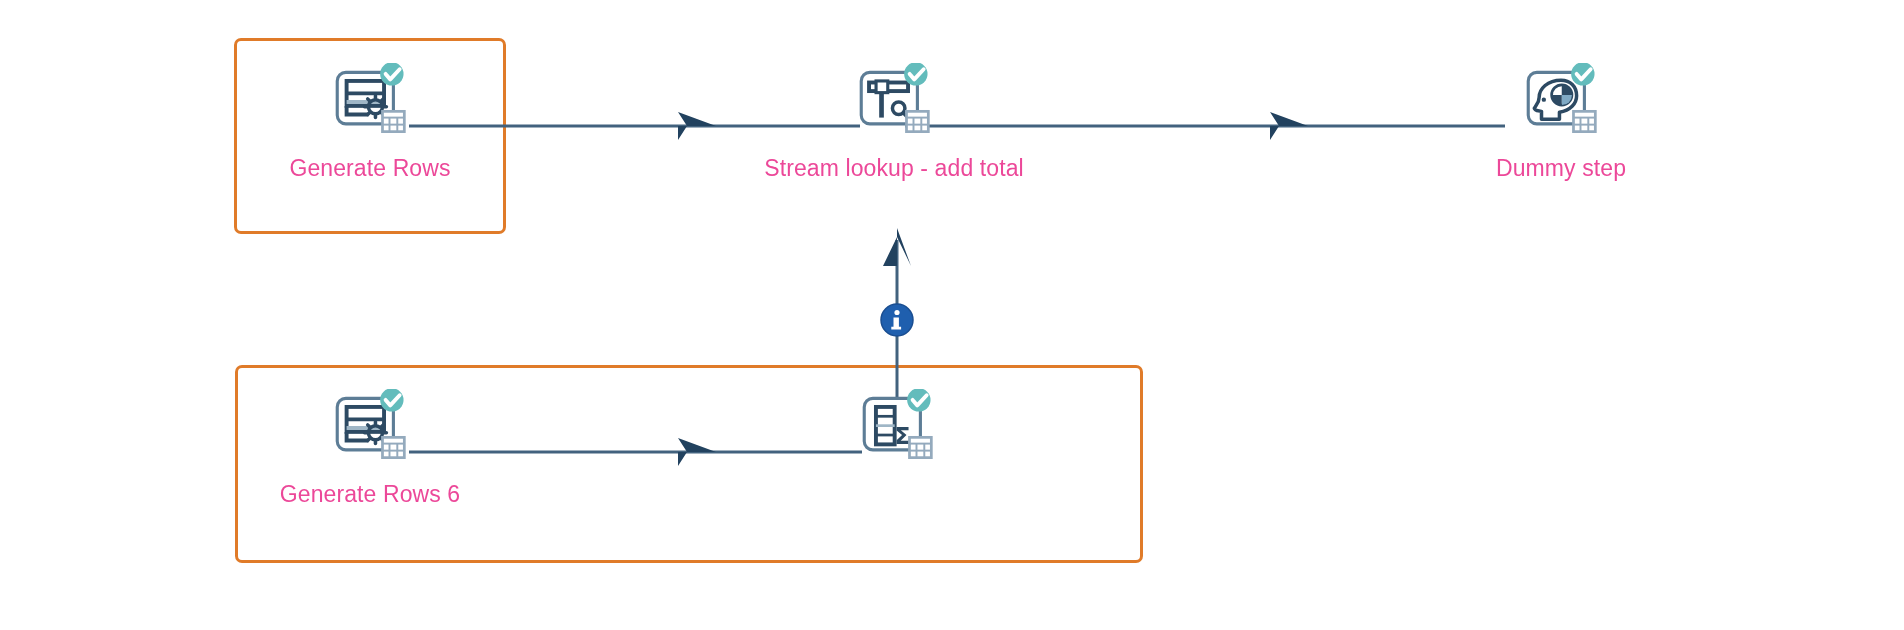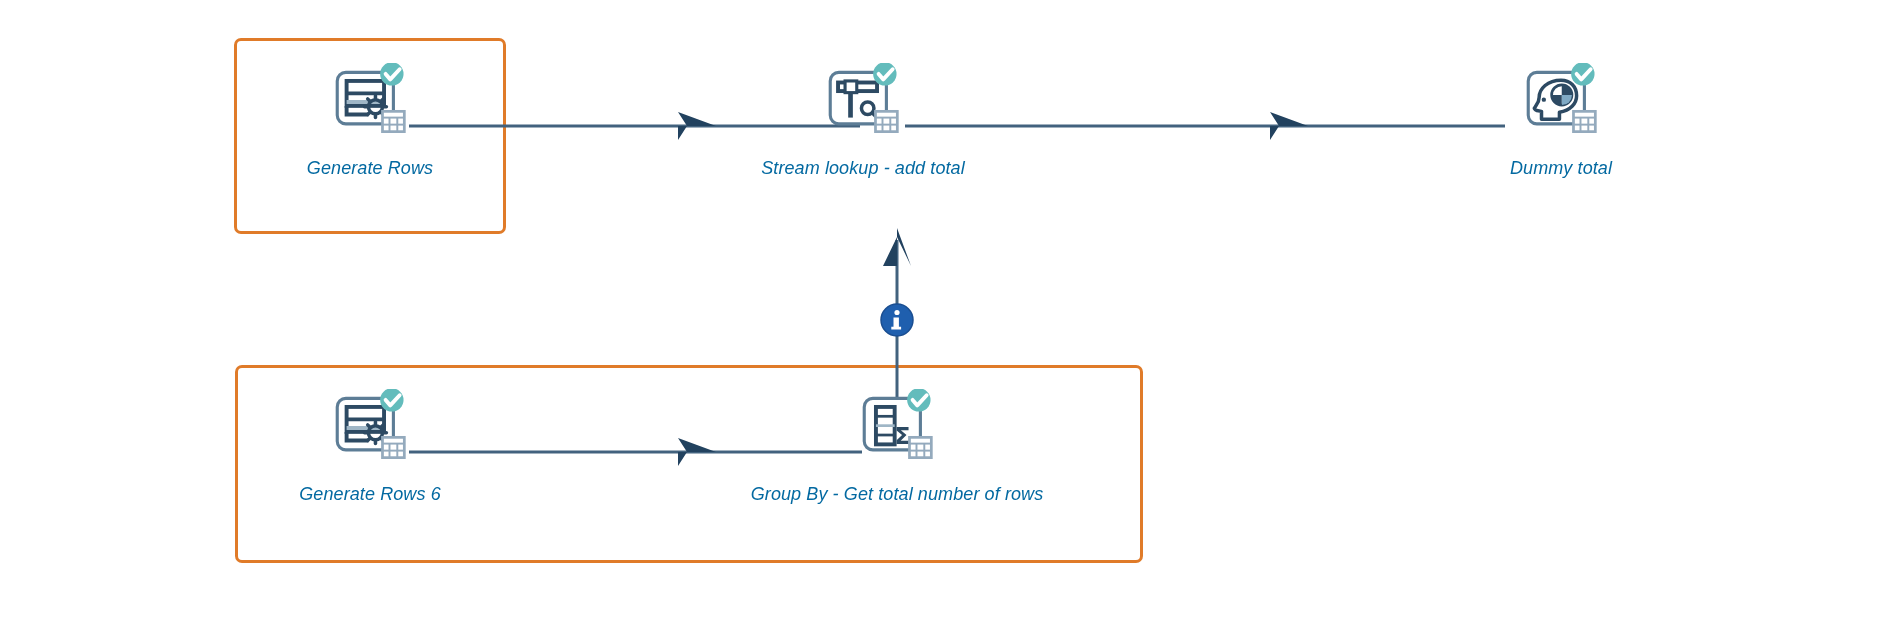--- a/index.html
+++ b/index.html
@@ -42,26 +42,25 @@
   }
   .step-icon {
     position: absolute;
     left: 50%;
     top: 8px;
     transform: translateX(-50%);
     width: 78px;
     height: 78px;
   }
   .step-label {
-    font-size: 18px;
-    color: #0369a1;
+    font-size: 23px;
+    color: #ec4899;
     letter-spacing: 0.1px;
     white-space: nowrap;
     line-height: 26px;
-    font-style: italic;
   }
   .step-label-pos {
     position: absolute;
     left: 50%;
     top: 100px;
     transform: translateX(-50%);
   }
   .info-badge {
     position: absolute;
     width: 34px;
@@ -138,21 +137,21 @@
         </g>
         <g>
           <circle cx="78" cy="14" r="15" fill="#63bcbc"></circle>
           <path d="M 70 14 l 6 7 l 12 -13" fill="none" stroke="#ffffff" stroke-width="5" stroke-linecap="round" stroke-linejoin="round"></path>
         </g>
       </svg>
     </div>
     <div class="step-label step-label-pos">Generate Rows</div>
   </div>
 
-  <div class="step" style="left:783px; top:55px;">
+  <div class="step" style="left:814px; top:55px;">
     <div class="step-icon-wrap">
       <svg class="step-icon" viewBox="0 0 100 100" xmlns="http://www.w3.org/2000/svg">
         <rect x="8" y="12" width="72" height="66" rx="11" ry="11" fill="#ffffff" stroke="#5d7d96" stroke-width="4"></rect>
         <rect x="18" y="25" width="50" height="11" fill="none" stroke="#2d4a63" stroke-width="5"></rect>
         <rect x="27" y="23" width="15" height="15" fill="#ffffff" stroke="#2d4a63" stroke-width="4"></rect>
         <line x1="34" y1="38" x2="34" y2="70" stroke="#2d4a63" stroke-width="6"></line>
         <g>
           <circle cx="56" cy="58" r="8" fill="#ffffff" stroke="#2d4a63" stroke-width="4.5"></circle>
           <line x1="62" y1="64" x2="70" y2="72" stroke="#2d4a63" stroke-width="4.5" stroke-linecap="round"></line>
         </g>
@@ -191,21 +190,21 @@
           <line x1="66" y1="79" x2="94" y2="79" stroke="#94aabd" stroke-width="2.5"></line>
           <line x1="75" y1="70" x2="75" y2="88" stroke="#94aabd" stroke-width="2.5"></line>
           <line x1="85" y1="70" x2="85" y2="88" stroke="#94aabd" stroke-width="2.5"></line>
         </g>
         <g>
           <circle cx="78" cy="14" r="15" fill="#63bcbc"></circle>
           <path d="M 70 14 l 6 7 l 12 -13" fill="none" stroke="#ffffff" stroke-width="5" stroke-linecap="round" stroke-linejoin="round"></path>
         </g>
       </svg>
     </div>
-    <div class="step-label step-label-pos">Dummy total</div>
+    <div class="step-label step-label-pos">Dummy step</div>
   </div>
 
   <div class="step" style="left:290px; top:381px;">
     <div class="step-icon-wrap">
       <svg class="step-icon" viewBox="0 0 100 100" xmlns="http://www.w3.org/2000/svg">
         <rect x="8" y="12" width="72" height="66" rx="11" ry="11" fill="#ffffff" stroke="#5d7d96" stroke-width="4"></rect>
         <rect x="20" y="23" width="48" height="32" fill="none" stroke="#2d4a63" stroke-width="5"></rect>
         <line x1="20" y1="39" x2="68" y2="39" stroke="#2d4a63" stroke-width="5"></line>
         <line x1="20" y1="50" x2="62" y2="50" stroke="#9fb6c6" stroke-width="5"></line>
         <path d="M 20 55 v 11 h 28" fill="none" stroke="#2d4a63" stroke-width="5"></path>
@@ -253,16 +252,15 @@
           <line x1="66" y1="79" x2="94" y2="79" stroke="#94aabd" stroke-width="2.5"></line>
           <line x1="75" y1="70" x2="75" y2="88" stroke="#94aabd" stroke-width="2.5"></line>
           <line x1="85" y1="70" x2="85" y2="88" stroke="#94aabd" stroke-width="2.5"></line>
         </g>
         <g>
           <circle cx="78" cy="14" r="15" fill="#63bcbc"></circle>
           <path d="M 70 14 l 6 7 l 12 -13" fill="none" stroke="#ffffff" stroke-width="5" stroke-linecap="round" stroke-linejoin="round"></path>
         </g>
       </svg>
     </div>
-    <div class="step-label step-label-pos">Group By - Get total number of rows</div>
   </div>
 
 </div>
 
 </body></html>

